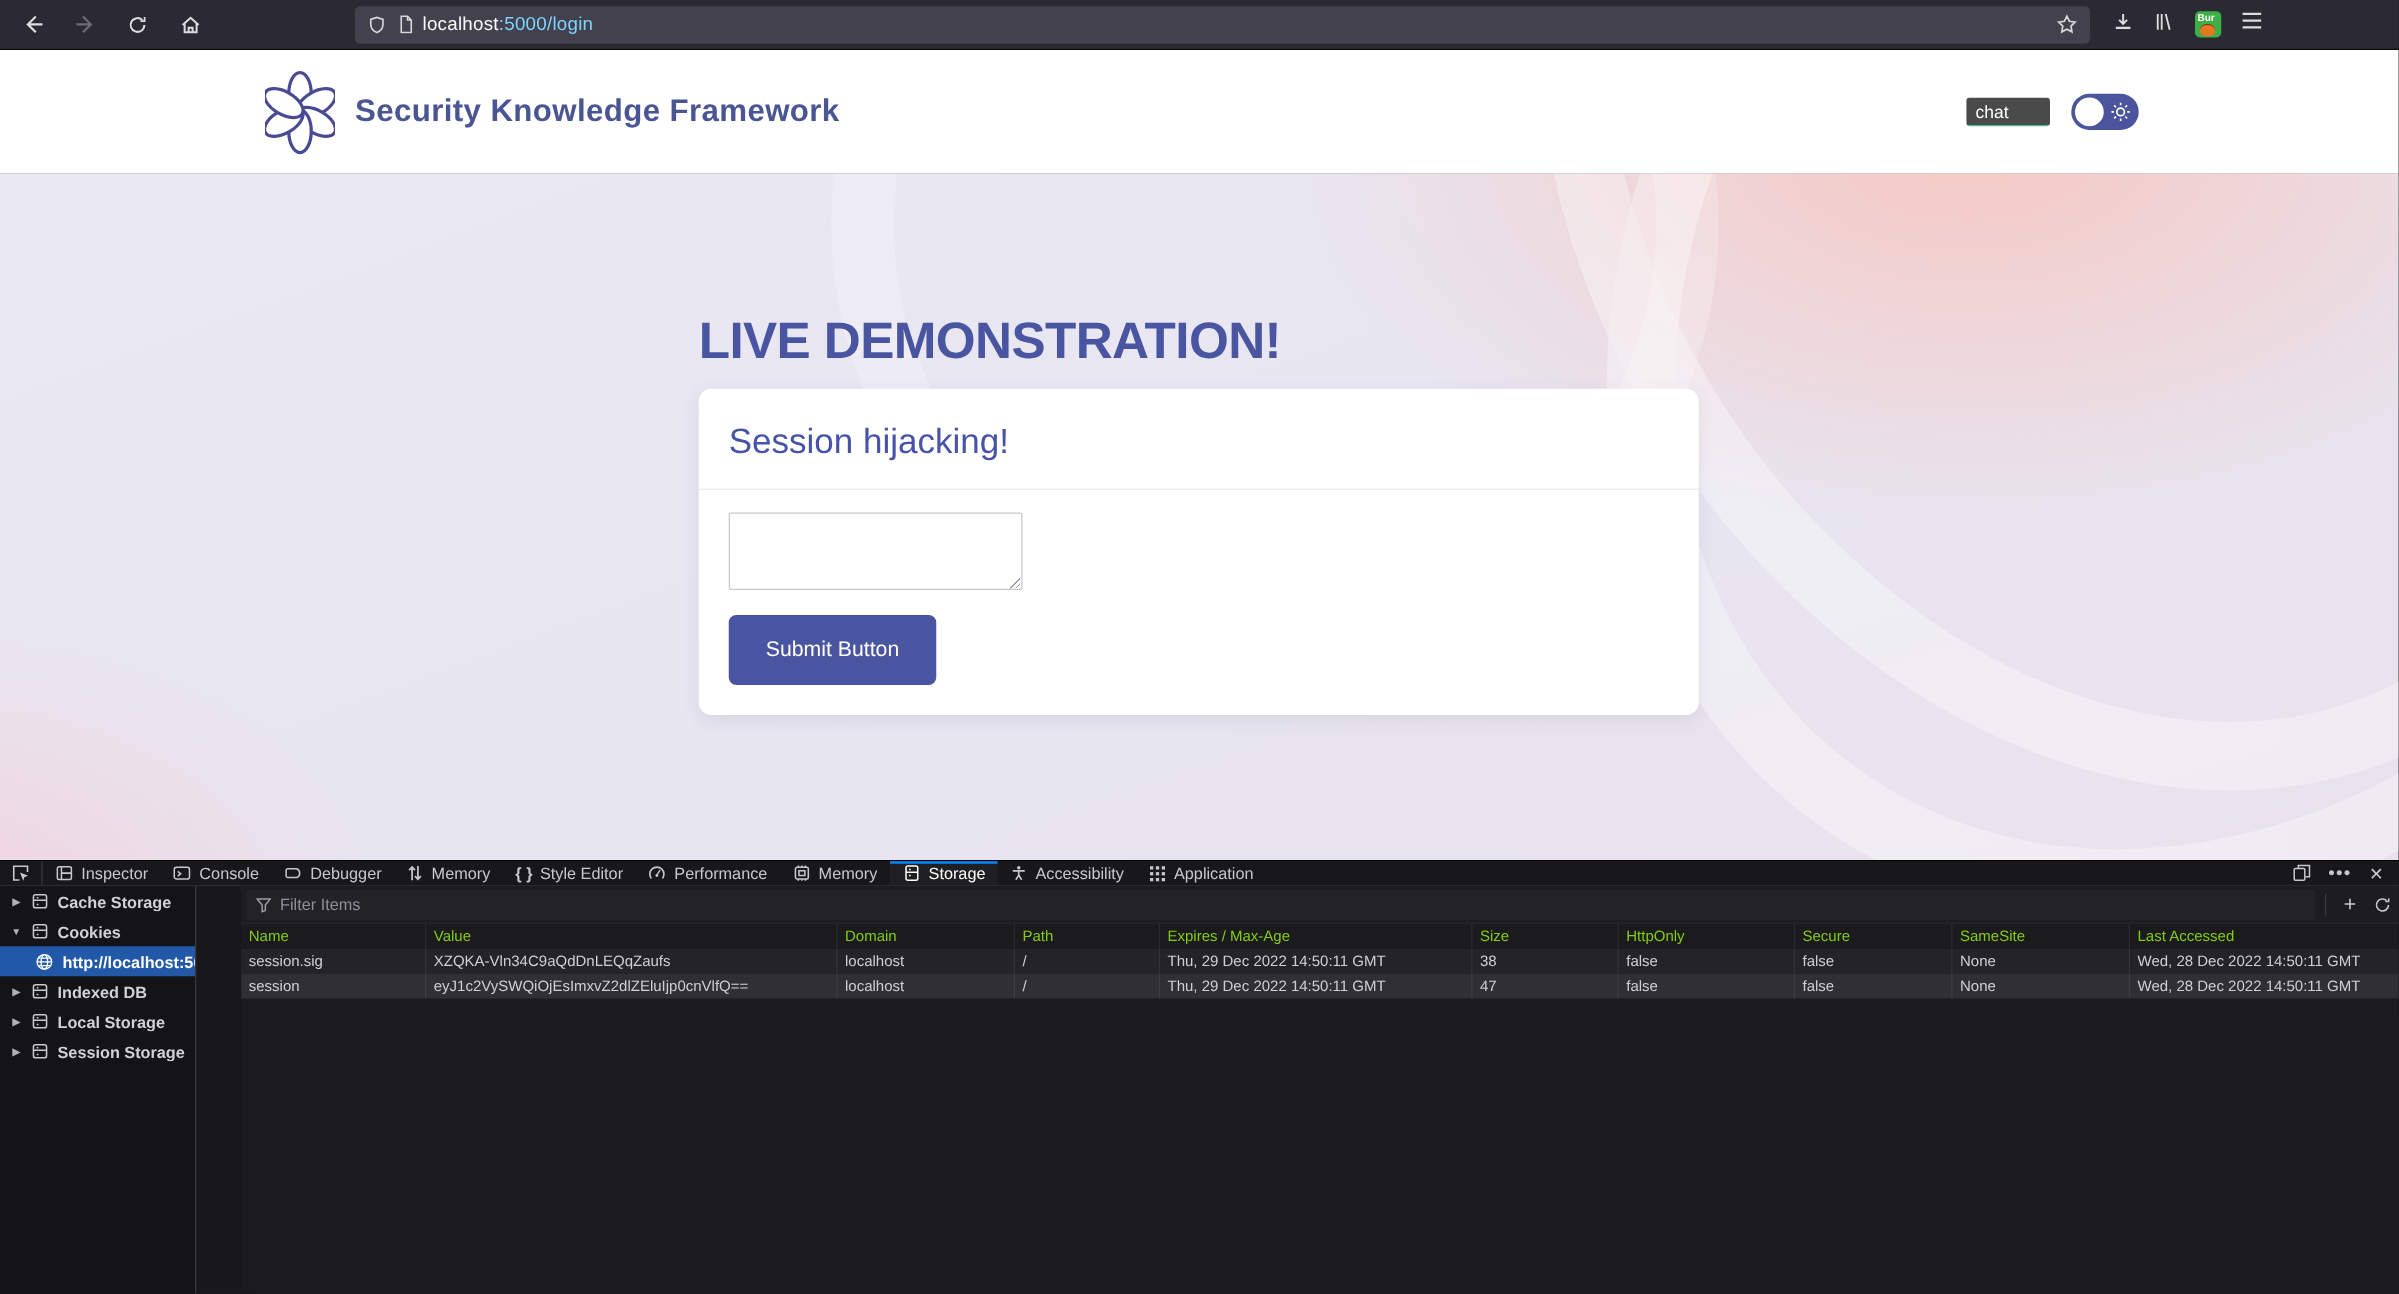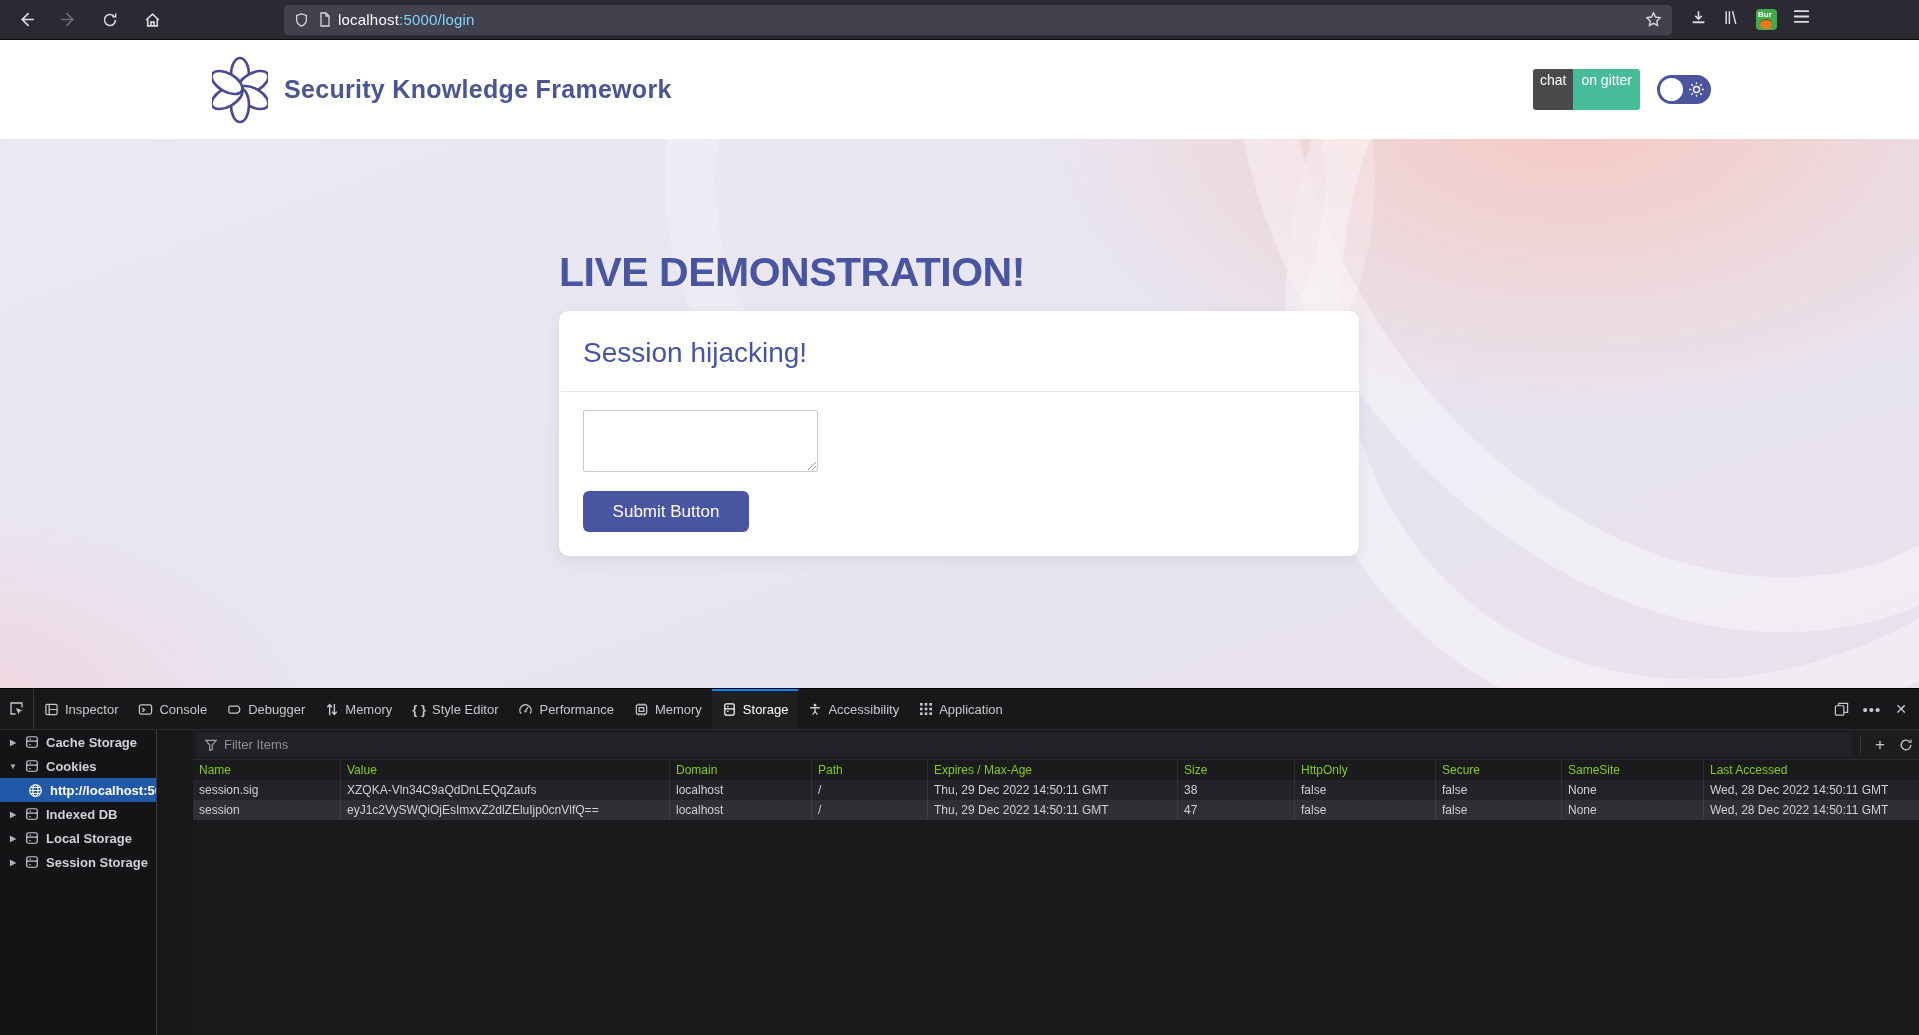--- a/index.html
+++ b/index.html
@@ -18,21 +18,21 @@
   .chrome .right { display:flex; align-items:flex-start; gap:16px; margin-left:18px; color:#dcdce1; }
   .burp { width:21px; height:21px; position:relative; background:#3fae49; border-radius:4px; }
   .burp .blabel { position:absolute; top:1px; left:2px; font-size:8px; font-weight:bold; color:#fff; }
   .burp .bball { position:absolute; bottom:1px; left:4px; width:12px; height:10px; background:#e87722; border-radius:50% 50% 40% 40%; border-top:1px solid #7a3c0e; }
 
   
   .site-header { height:99px; background:#ffffff; display:flex; align-items:center; padding:0 208px 0 212px; }
   .brand { display:flex; align-items:center; gap:16px; }
   .brand-title { font-size:25px; font-weight:bold; color:#4a5594; letter-spacing:.3px; }
   .site-header .spacer { flex:1; }
-  .chat-badge { display:flex; font-size:14px; height:41px; border-radius:3px; overflow:hidden; cursor:pointer; }
+  .chat-badge { display:flex; font-size:14px; height:23px; border-radius:3px; overflow:hidden; cursor:pointer;flex-direction:column; }
   .chat-badge .l { background:#4a4a4a; color:#fff; padding:3px 7px; }
   .chat-badge .r { background:#46bc99; color:#fff; padding:3px 8px; }
   .toggle { margin-left:17px; width:54px; height:29px; background:#4a559e; border-radius:15px; position:relative; cursor:pointer; }
   .toggle .knob { position:absolute; left:3px; top:3px; width:23px; height:23px; background:#fff; border-radius:50%; }
   .toggle .sun { position:absolute; right:6px; top:6px; }
 
   
   .page-content { position:relative; height:549px; overflow:hidden;
     background:
       radial-gradient(ellipse 900px 520px at 82% -5%, rgba(246,198,192,.95), rgba(246,198,192,0) 60%),
@@ -44,25 +44,25 @@
   .demo-heading { position:relative; margin:110px 0 0 559px; font-size:41px; font-weight:800; color:#4a55a2; letter-spacing:-.5px; }
   .demo-card { position:relative; margin:15px 0 0 559px; width:800px; background:#fff; border-radius:10px; box-shadow:0 4px 14px rgba(90,80,120,.10); }
   .demo-card .card-head { padding:26px 24px 22px 24px; }
   .card-title { font-size:28px; color:#4653a8; font-weight:400; }
   .card-sep { height:1px; background:#e9e9ef; }
   .card-body { padding:18px 24px 24px 24px; }
   .demo-textarea { width:235px; height:62px; border:1px solid #c9c9cf; border-radius:2px; resize:none; font-family:"Liberation Sans",sans-serif; position:relative; background:#fff; }
   .ta-wrap { position:relative; width:235px; }
   .ta-grip { position:absolute; right:2px; bottom:6px; width:10px; height:10px; pointer-events:none;
     background:repeating-linear-gradient(135deg, transparent 0 2px, #9a9aa0 2px 3px); clip-path:polygon(100% 0, 100% 100%, 0 100%); }
-  .submit-btn { margin-top:15px; width:166px; height:41px; background:#4a55a2; color:#fff; border:none; border-radius:6px; font-size:17px; font-family:"Liberation Sans",sans-serif; cursor:pointer; }
+  .submit-btn { margin-top:15px; width:166px; height:56px; background:#4a55a2; color:#fff; border:none; border-radius:6px; font-size:17px; font-family:"Liberation Sans",sans-serif; cursor:pointer; }
 
   
   .devtools { height:347px; background:#18181a; color:#d2d2d6; font-size:13px; border-top:1px solid #000; display:flex; flex-direction:column; }
-  .dt-tabbar { height:41px; background:#18181a; border-bottom:1px solid #2b2b2e; display:flex; align-items:stretch; flex-shrink:0; }
+  .dt-tabbar { height:20px; background:#18181a; border-bottom:1px solid #2b2b2e; display:flex; align-items:stretch; flex-shrink:0; }
   .dt-pickbtn { width:34px; display:flex; align-items:center; justify-content:center; color:#c8c8cc; border-right:1px solid #38383d; }
   .dt-tab { display:flex; align-items:center; gap:6px; padding:0 10px; color:#c8c8cc; cursor:pointer; position:relative; }
   .dt-tab .ticon { display:flex; align-items:center; }
   .dt-tab.active { color:#fff; background:#1f1f22; box-shadow:inset 0 2px 0 #0a84ff; }
   .dt-tabbar .tspacer { flex:1; }
   .dt-winbtns { display:flex; align-items:center; gap:14px; padding:0 12px; color:#c8c8cc; }
   .dt-meatballs { font-size:15px; letter-spacing:1px; }
   .dt-close { font-size:14px; }
 
   .dt-body { flex:1; display:flex; min-height:0; }

